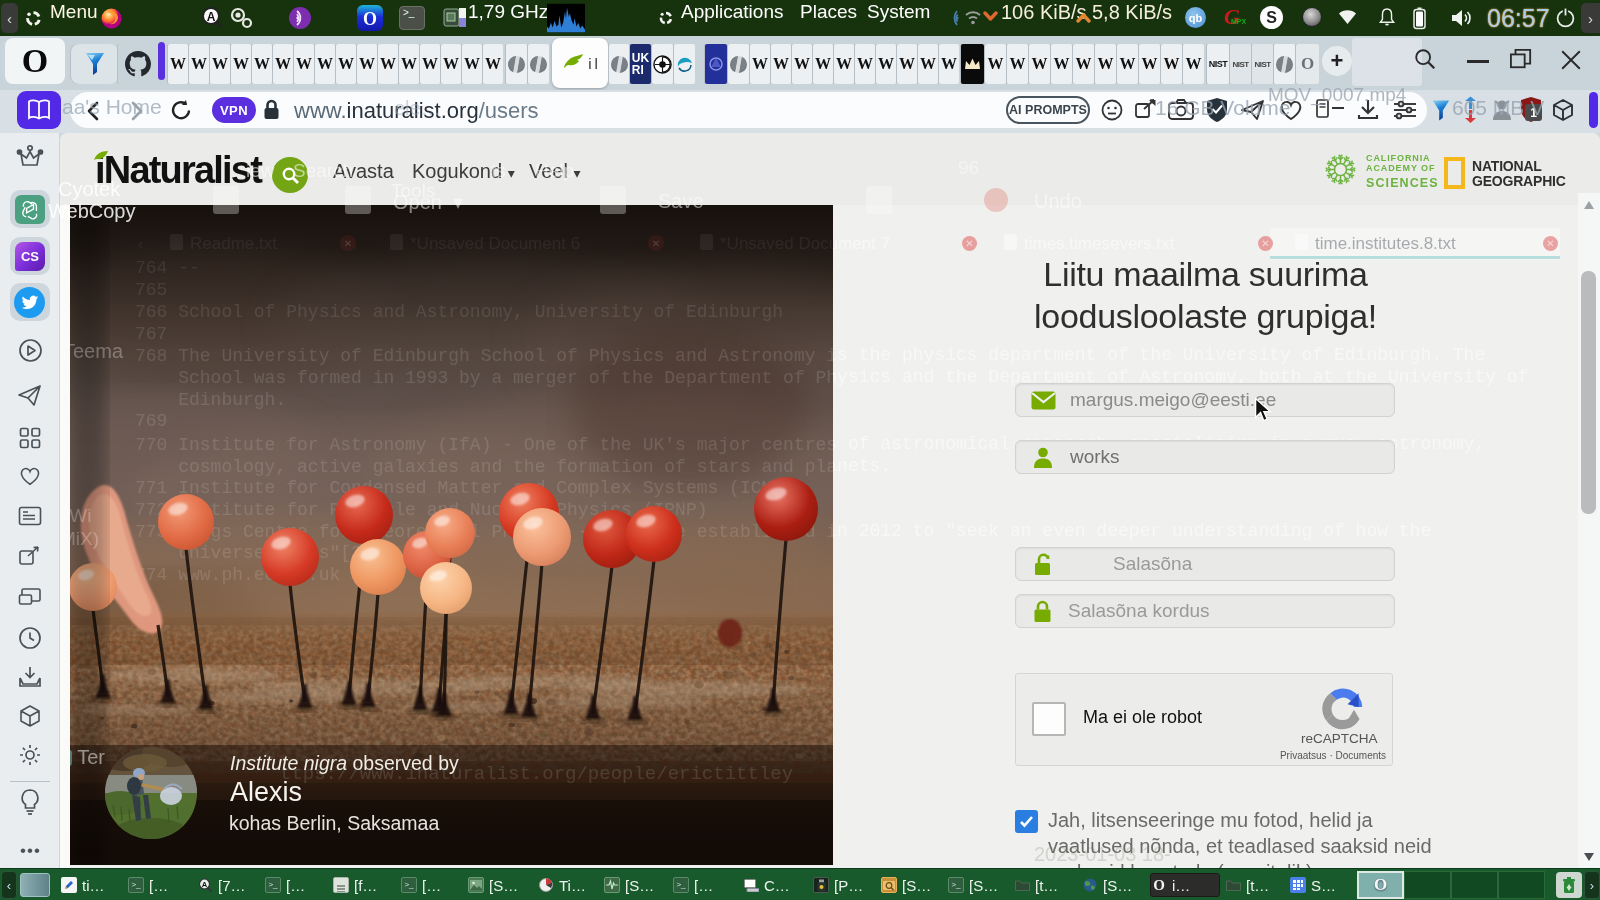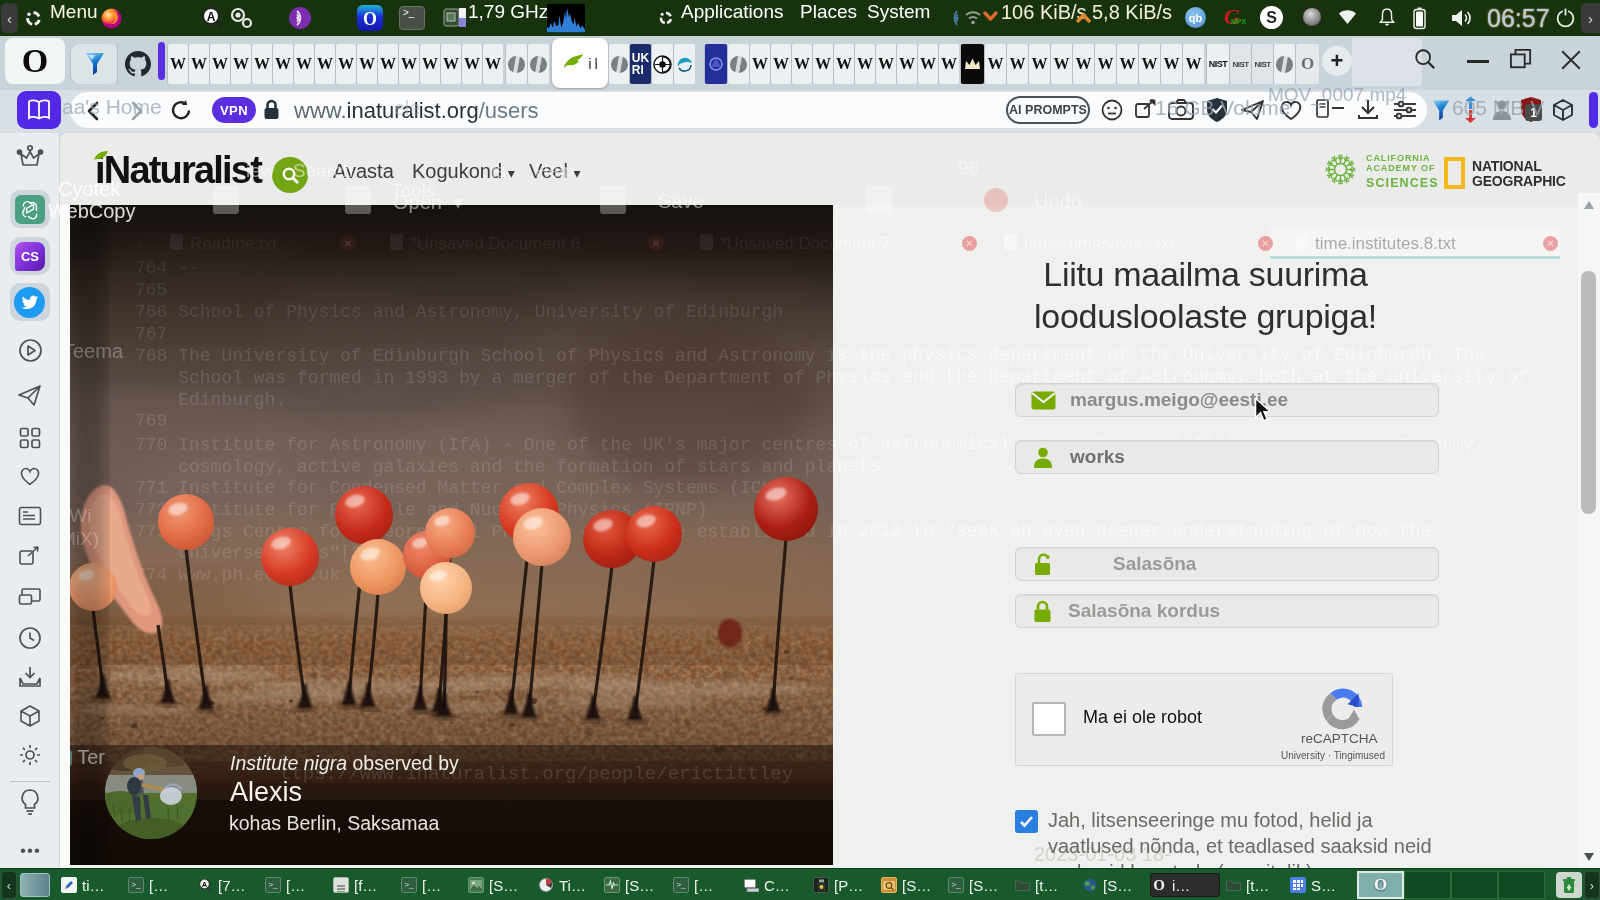--- a/index.html
+++ b/index.html
@@ -32,21 +32,21 @@
   #photo { position:absolute; left:10px; top:72px; width:763px; height:660px; }
   #formarea { position:absolute; left:773px; top:72px; width:745px; height:663px; background:#f0f0ee; }
   #scrollbar { position:absolute; left:1518px; top:60px; width:22px; height:675px; background:#f5f6f6; }
 
   
   #taskbar { position:absolute; left:0; top:868px; width:1600px; height:32px; background:#185a2c; border-top:1px solid #0d3a1c; }
   .tbtn { position:absolute; top:4px; height:24px; display:flex; align-items:center; gap:5px; }
   .tbi { display:inline-flex; align-items:center; justify-content:center; width:16px; height:16px; border-radius:2px; overflow:hidden; }
   .tbt { color:#f0f4f0; font-size:15px; }
 
-  .field { position:absolute; left:182px; width:424px; height:34px; background:#e9e9e7; border:1px solid #d2d2d0; border-radius:6px; display:flex; align-items:center; box-shadow:inset 0 1px 2px rgba(0,0,0,0.06);font-weight:bold; }
+  .field { position:absolute; left:182px; width:380px; height:34px; background:#e9e9e7; border:1px solid #d2d2d0; border-radius:6px; display:flex; align-items:center; box-shadow:inset 0 1px 2px rgba(0,0,0,0.06); }
   .field .ph { color:#9a9a98; font-size:19px; }
   .ghostline { position:absolute; font-family:"Liberation Mono", monospace; font-size:18px; white-space:pre; letter-spacing:0px; }
 </style>
 </head>
 <body>
 <div id="stage">
   <div id="page">
     <div id="inatheader">
       <div class="abs" style="left:35px;top:16px;font-size:38px;font-weight:bold;letter-spacing:-1.8px;color:#111;">iNaturalist</div>
       <svg class="abs" style="left:33px;top:17px;" width="16" height="12" viewBox="0 0 16 12">
@@ -520,21 +520,21 @@
         <div class="abs" style="left:16px;top:28px;width:34px;height:34px;background:#fdfdfd;border:2px solid #b6b6b4;border-radius:2px;"></div>
         <div class="abs" style="left:67px;top:33px;font-size:18px;color:#111;">Ma ei ole robot</div>
         <svg class="abs" style="left:305px;top:12px;" width="44" height="44" viewBox="0 0 48 48">
 <path d="M45 23 A21 21 0 0 0 10 8 L17 15 A12 12 0 0 1 36 23 Z" fill="#4a7cf0"></path>
 <path d="M45 23 L45 8 L39.5 13.5 L33 20 L45 23 Z" fill="#2a50c8" transform="translate(-4 0)"></path>
 <path d="M10 8 A21 21 0 0 0 6 38 L13 31 A12 12 0 0 1 17 15 Z" fill="#9a9a9a"></path>
 <path d="M6 38 A21 21 0 0 0 42 36 L34 31 A12 12 0 0 1 13 31 Z" fill="#9a9a9a"></path>
 <path d="M42 36 L30 36 L36 26 Z" fill="#9a9a9a"></path>
 </svg>
         <div class="abs" style="left:285px;top:57px;width:76px;text-align:center;font-size:13.5px;color:#555;">reCAPTCHA</div>
-        <div class="abs" style="left:252px;top:76px;width:130px;text-align:center;font-size:10px;color:#555;white-space:nowrap;">University · Tingimused</div>
+        <div class="abs" style="left:252px;top:76px;width:130px;text-align:center;font-size:10px;color:#555;white-space:nowrap;">Privaatsus · Documents</div>
       </div>
       <div class="abs" style="left:182px;top:605px;width:23px;height:23px;background:#2a7de1;border-radius:3px;display:flex;align-items:center;justify-content:center;">
           <svg width="15" height="13" viewBox="0 0 15 13">
             <path d="M2 7 L5.5 10.5 L13 2" fill="none" stroke="#fff" stroke-width="2.6"></path>
           </svg>
         </div>
       <div class="abs" style="left:215px;top:602px;width:400px;font-size:20px;color:#6a6a68;line-height:26px;">Jah, litsenseeringe mu fotod, helid ja vaatlused nõnda, et teadlased saaksid neid andmeid kasutada (soovitulik)</div>
     </div>
     <div class="abs" style="left:170px;top:619px;font-size:19.5px;color:#efece6;"><i>Institute nigra</i> observed by</div>
     <div class="abs" style="left:170px;top:644px;font-size:27px;color:#f7f5f1;">Alexis</div>

